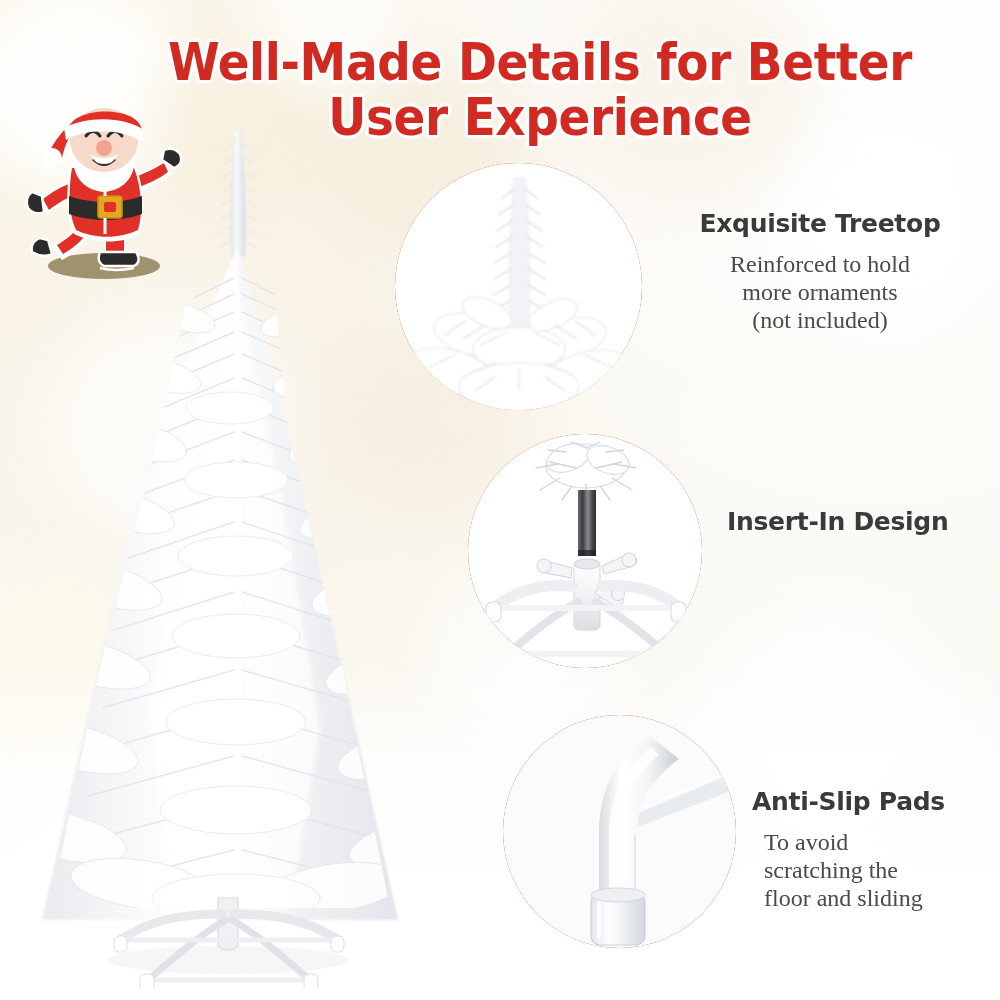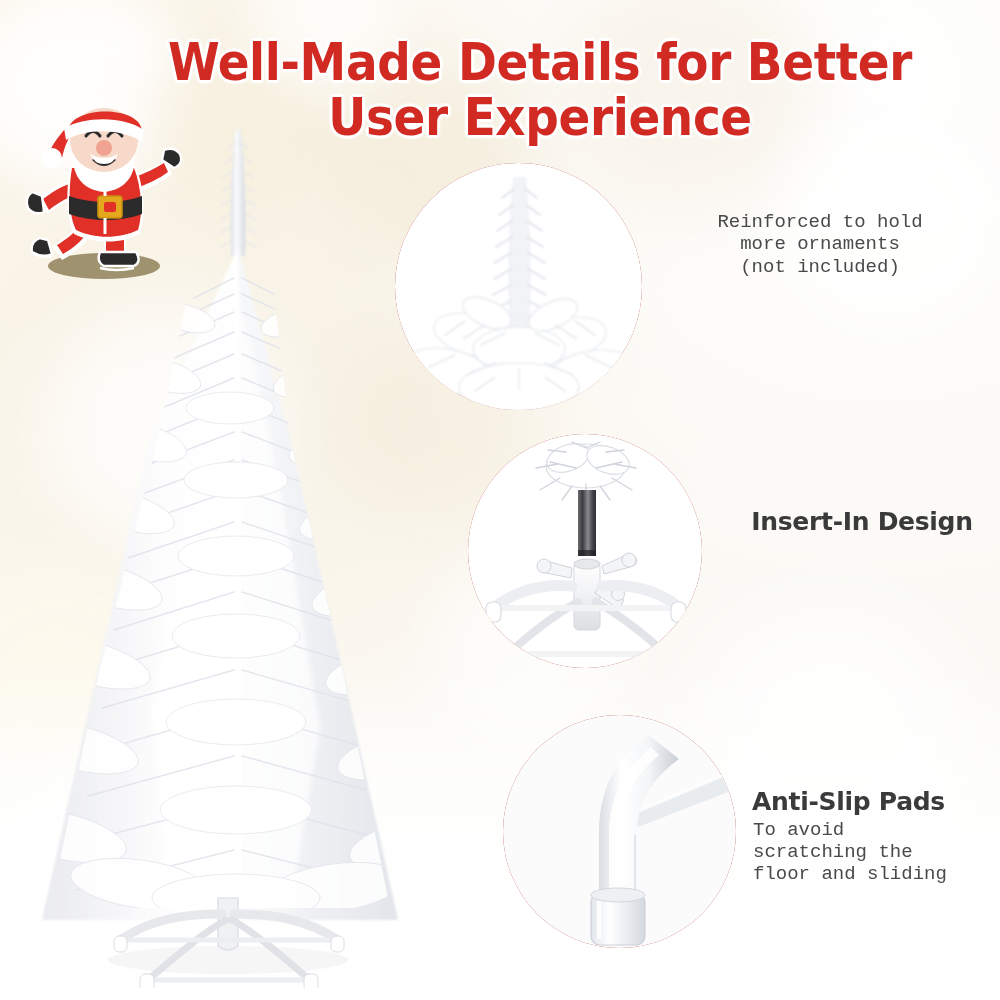--- a/index.html
+++ b/index.html
@@ -102,31 +102,31 @@
     font-family: "DejaVu Sans", sans-serif;
     font-size: 25px;
     font-weight: 700;
     color: #3a3a3a;
     letter-spacing: -0.3px;
     line-height: 1.1;
     margin: 0 0 3px 0;
     white-space: nowrap;
   }
   .cbody {
-    font-family: Liberation Mono, monospace;
-    font-size: 19px;
+    font-family: Liberation Serif, serif;
+    font-size: 24px;
     font-weight: 400;
     color: #4a4a4a;
     line-height: 1.18;
-    margin: 1px;
+    margin: 12px;
     white-space: pre-line;
   }
   .ctext.c1 { left: 660px; top: 210px; width: 320px; text-align: center; }
   .ctext.c1 .ctitle { text-align: center; }
-  .ctext.c2 { left: 727px; top: 508px; width: 270px; text-align: center; }
+  .ctext.c2 { left: 727px; top: 508px; width: 270px; text-align: left; }
   .ctext.c3 { left: 752px; top: 788px; width: 250px; text-align: left; }
 </style>
 </head>
 <body>
 
 <div id="poster">
 
   <div class="bg-base">
     <div class="blob b1"></div>
     <div class="blob b2"></div>
@@ -345,20 +345,21 @@
           </g>
           <g stroke="#e6e9ee" stroke-width="1.6" fill="none" stroke-linecap="round">
             <path d="M70 158 l-20 14 M90 162 l-22 14 M110 170 l-24 12 M140 170 l24 12
                      M160 162 l22 14 M180 158 l20 14 M60 192 l-26 12 M100 200 l-28 12
                      M150 200 l28 12 M190 192 l26 12 M124 206 l0 20 M100 214 l-20 14 M150 214 l20 14"></path>
           </g>
         </g>
       </svg>
     </div>
     <div class="ctext c1">
+      <p class="ctitle">Exquisite Treetop</p>
       <p class="cbody">Reinforced to hold
 more ornaments
 (not included)</p>
     </div>
   </div>
 
   <div class="callout">
     <div class="disc" style="left:468px; top:434px; width:234px; height:234px;">
       <svg viewBox="0 0 234 234" width="234" height="234" xmlns="http://www.w3.org/2000/svg">
         <defs>

